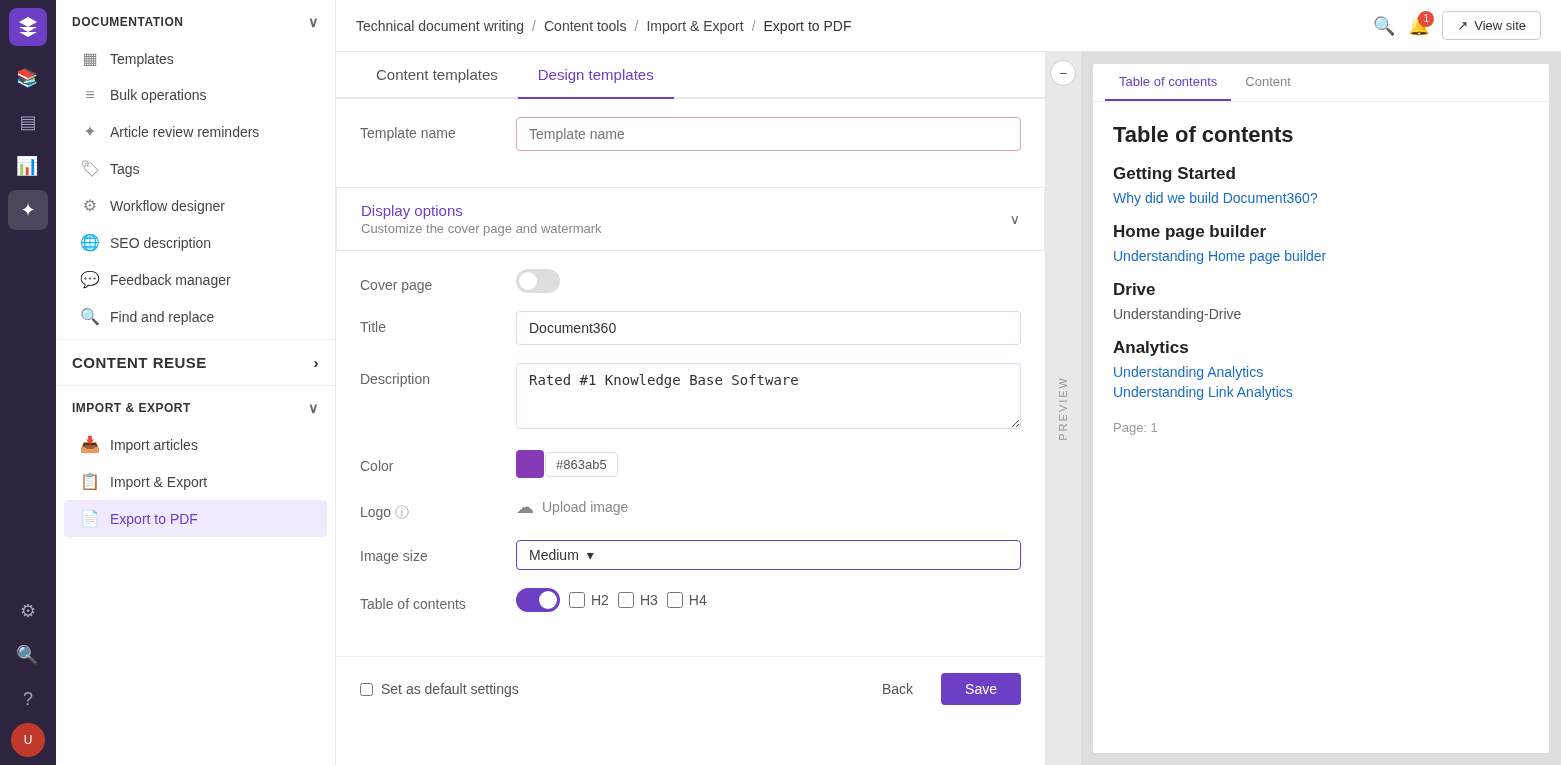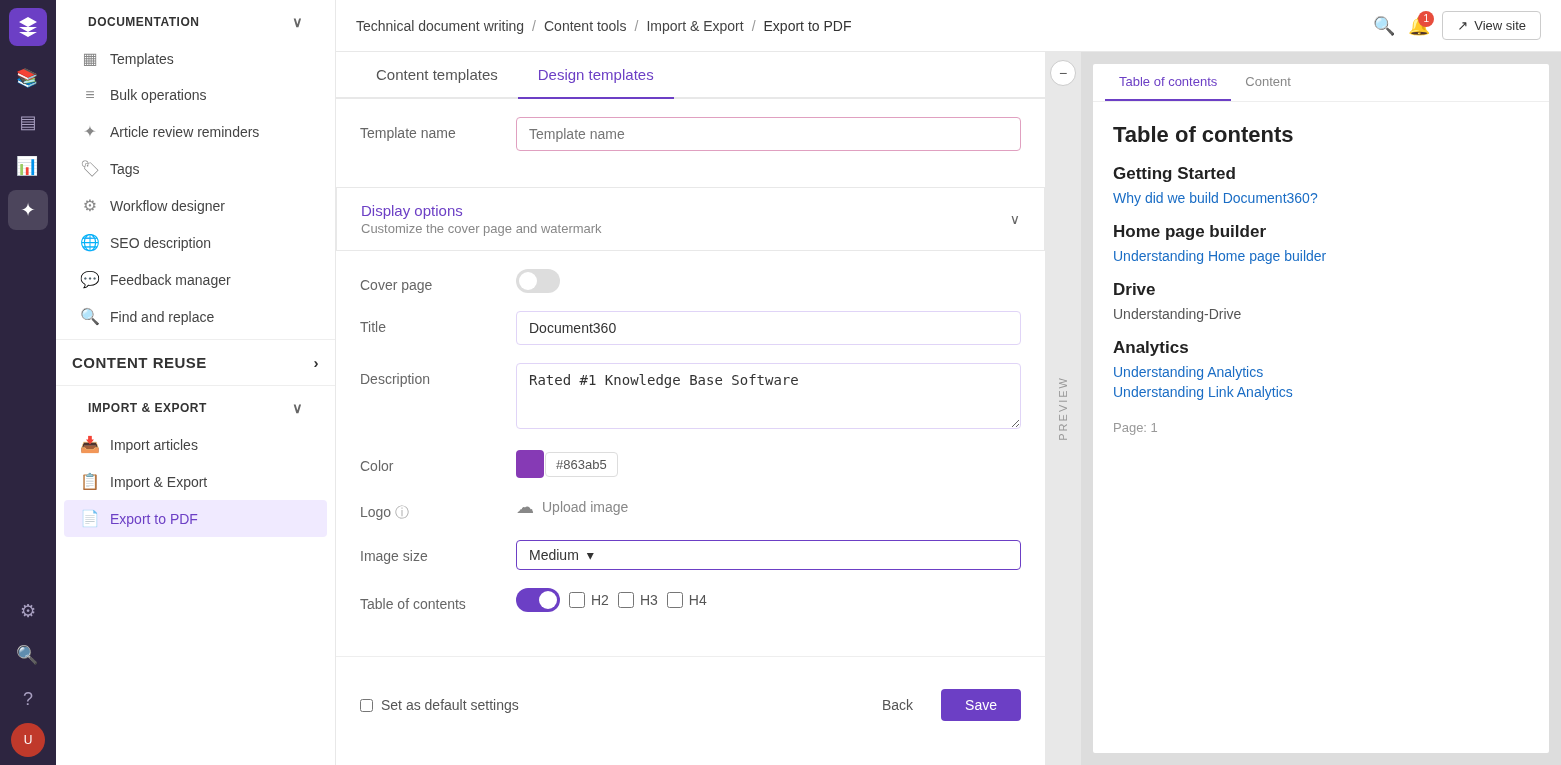--- a/index.html
+++ b/index.html
@@ -43,21 +43,21 @@
       border-right: 1px solid #e8e8e8;
       display: flex;
       flex-direction: column;
       overflow-y: auto;
       flex-shrink: 0;
     }
     .sidebar-section-header {
       display: flex;
       align-items: center;
       justify-content: space-between;
-      padding: 14px 32px 10px;
+      padding: 14px 16px 10px;
       font-size: 12px;
       font-weight: 700;
       color: #333;
       letter-spacing: 0.5px;
       cursor: pointer;
     }
     .sidebar-section-header .chevron { color: #666; font-size: 14px; }
     .sidebar-item {
       display: flex;
       align-items: center;
@@ -306,21 +306,21 @@
       gap: 6px;
       color: #555;
     }
     .checkbox-wrap input[type="checkbox"] { width: 16px; height: 16px; cursor: pointer; }
 
     
     .form-footer {
       display: flex;
       align-items: center;
       justify-content: space-between;
-      padding: 32px 24px;
+      padding: 16px 24px;
       border-top: 1px solid #eee;
       margin-top: 8px;
     }
     .default-checkbox { display: flex; align-items: center; gap: 8px; color: #555; cursor: pointer; }
     .footer-actions { display: flex; gap: 12px; }
     .btn-back { background: none; border: none; cursor: pointer; color: #555; font-size: 14px; padding: 8px 16px; }
     .btn-save {
       background: #6c3fc5;
       color: white;
       border: none;

